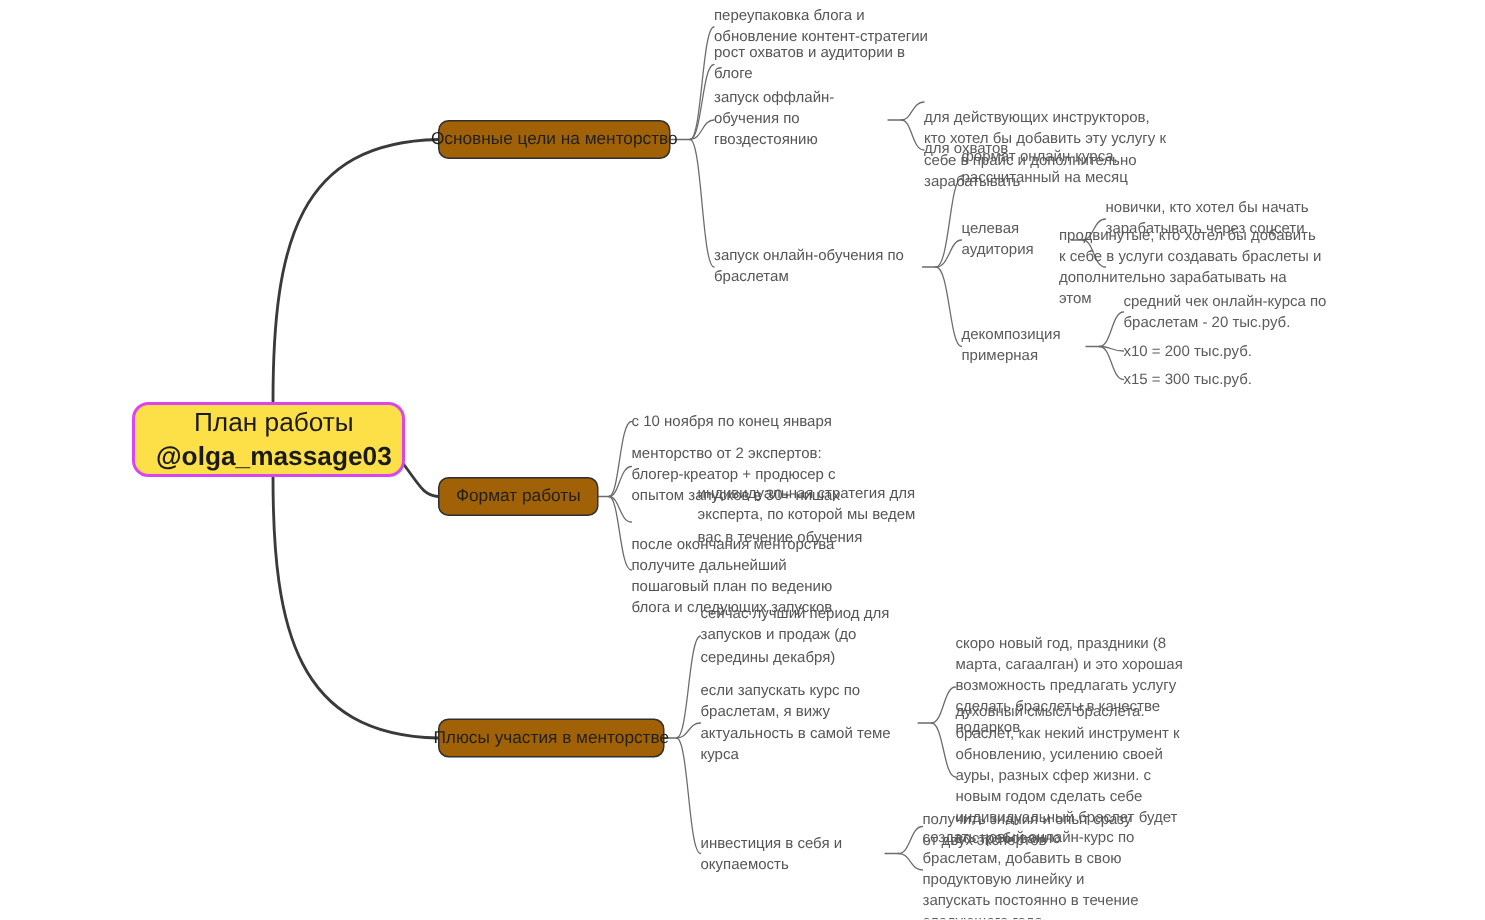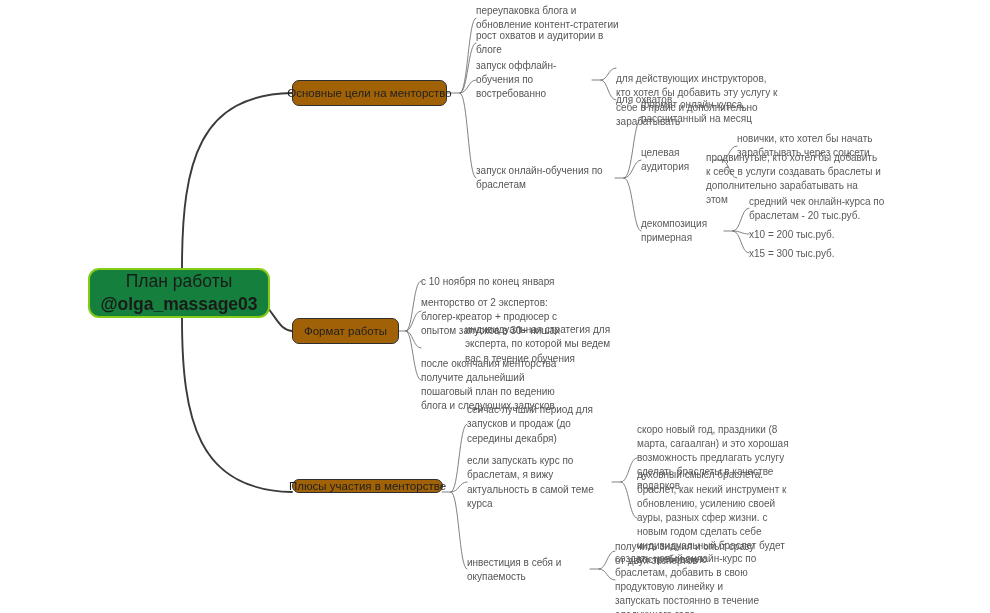--- a/index.html
+++ b/index.html
@@ -26,26 +26,26 @@
     width: 990px;
     height: 613px;
     pointer-events: none;
   }
   .node {
     position: absolute;
     box-sizing: border-box;
   }
   
   .node-root {
-    border: 2px solid #84cc16;
+    border: 2px solid #d946ef;
     border-radius: 11px;
-    background: #15803d;
+    background: #fde047;
     display: flex;
     align-items: center;
-    justify-content: center;
+    justify-content: flex-start;
     text-align: center;
     color: #1a1a1a;
     font-size: 17.5px;
     line-height: 1.32;
     padding: 6px 14px;
   }
   .node-root .handle {
     font-weight: bold;
   }
   
@@ -149,21 +149,21 @@
     <span>Основные цели на менторство</span>
   </div>
 
   <div class="node node-leaf" style="left:476px; top:4px; width:150px; height:28px;">
     <span>переупаковка блога и обновление контент-стратегии</span>
   </div>
   <div class="node node-leaf" style="left:476px; top:36px; width:150px; height:14px;">
     <span>рост охватов и аудитории в блоге</span>
   </div>
   <div class="node node-leaf" style="left:476px; top:66px; width:116px; height:28px;">
-    <span>запуск оффлайн-обучения по востребованно</span>
+    <span>запуск оффлайн-обучения по гвоздестоянию</span>
   </div>
   <div class="node node-leaf lvl3" style="left:616px; top:53px; width:162px; height:31px;margin-top:32px;">
     <span>для действующих инструкторов, кто хотел бы добавить эту услугу к себе в прайс и дополнительно зарабатывать</span>
   </div>
   <div class="node node-leaf lvl3" style="left:616px; top:93px; width:120px; height:14px;">
     <span>для охватов</span>
   </div>
 
   <div class="node node-leaf" style="left:476px; top:171px; width:140px; height:14px;">
     <span>запуск онлайн-обучения по браслетам</span>
@@ -205,21 +205,21 @@
   <div class="node node-leaf" style="left:421px; top:297px; width:148px; height:40px;">
     <span>менторство от 2 экспертов: блогер-креатор + продюсер с опытом запусков в 30+ нишах</span>
   </div>
   <div class="node node-leaf" style="left:421px; top:331px; width:160px; height:27px;margin-left:44px;">
     <span>индивидуальная стратегия для эксперта, по которой мы ведем вас в течение обучения</span>
   </div>
   <div class="node node-leaf" style="left:421px; top:365px; width:148px; height:40px;">
     <span>после окончания менторства получите дальнейший пошаговый план по ведению блога и следующих запусков</span>
   </div>
 
-  <div class="node node-branch" style="left:292px; top:479px; width:151px; height:14px;">
+  <div class="node node-branch" style="left:292px; top:479px; width:151px; height:26px;">
     <span>Плюсы участия в менторстве</span>
   </div>
 
   <div class="node node-leaf" style="left:467px; top:411px; width:142px; height:27px;">
     <span>сейчас лучший период для запусков и продаж (до середины декабря)</span>
   </div>
   <div class="node node-leaf" style="left:467px; top:469px; width:148px; height:27px;">
     <span>если запускать курс по браслетам, я вижу актуальность в самой теме курса</span>
   </div>
   <div class="node node-leaf lvl3" style="left:637px; top:438px; width:160px; height:40px;">

